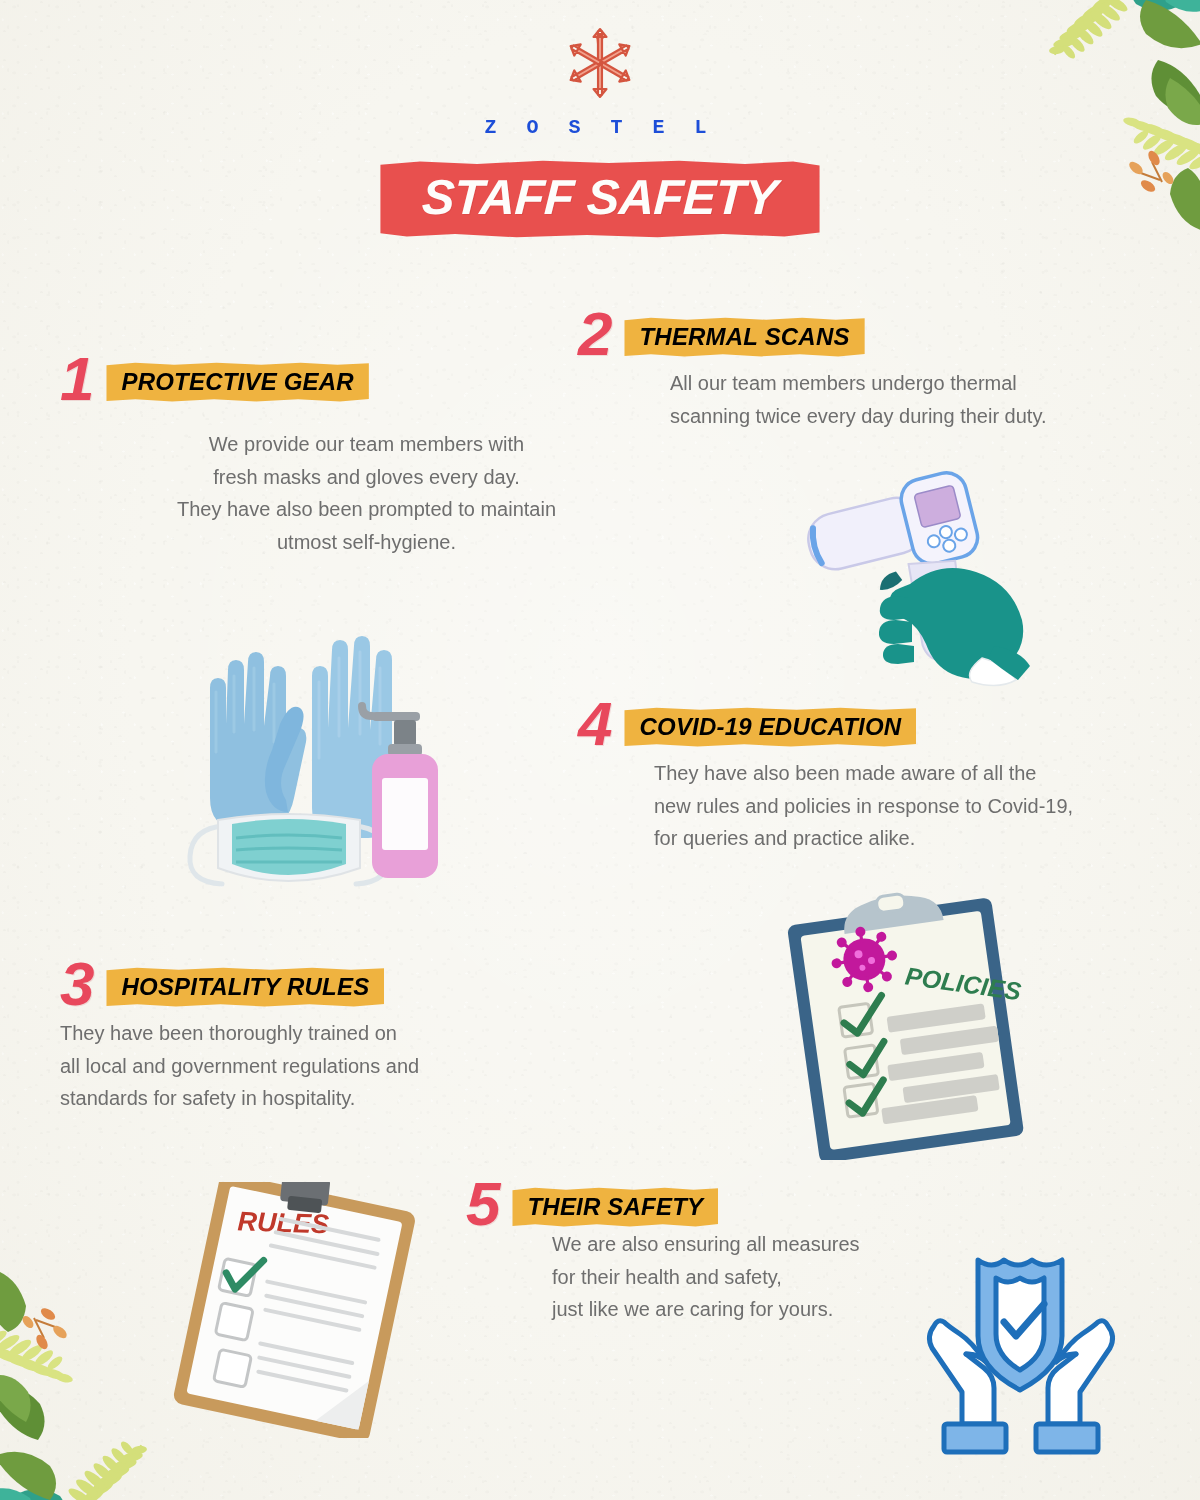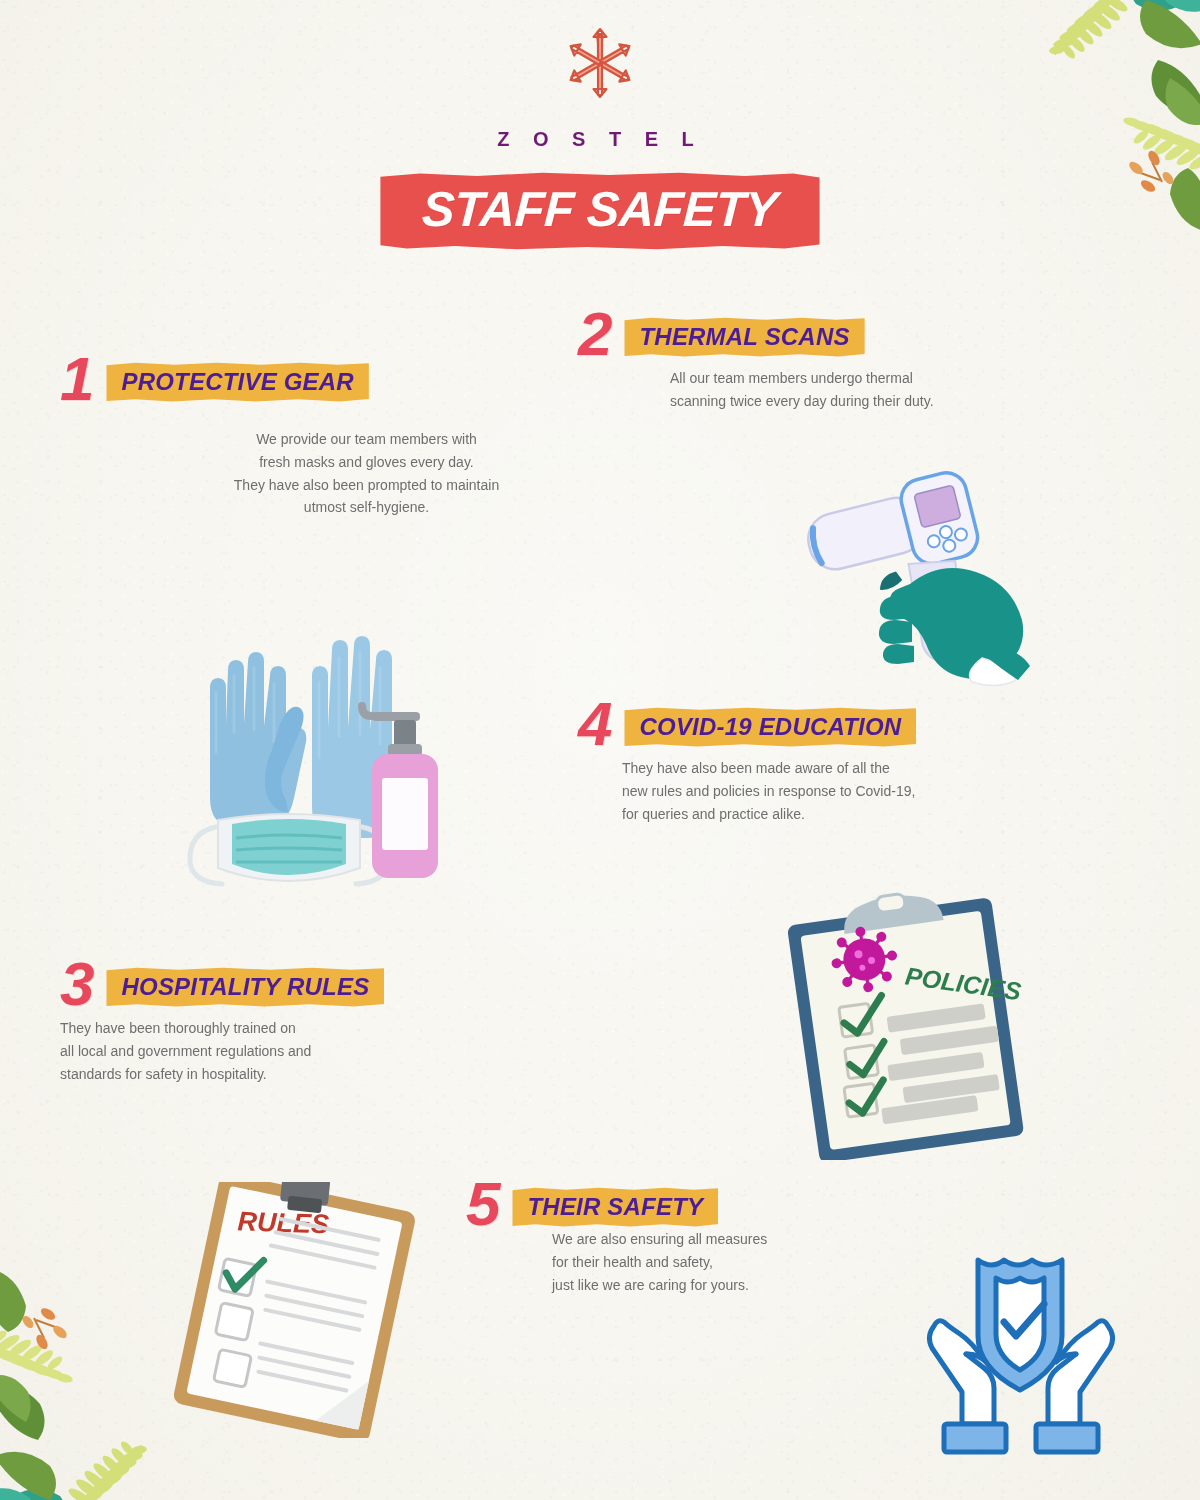--- a/index.html
+++ b/index.html
@@ -39,23 +39,23 @@
 
   
   .foliage{ position:absolute; pointer-events:none; }
   .foliage-tr{ top:-18px; right:-10px; width:190px; height:260px; }
   .foliage-bl{ bottom:-18px; left:-14px; width:190px; height:250px; transform:rotate(180deg); }
 
   
   .header{ position:absolute; top:0; left:0; width:1200px; text-align:center; }
   .logo-mark{ margin:27px auto 0; width:70px; height:72px; }
   .brand-word{
-    margin-top:29px;
+    margin-top:17px;
     font-size:20px; font-weight:700; letter-spacing:9px;
-    color:#701a75; font-family:Liberation Sans, sans-serif;
+    color:#1d4ed8; font-family:Liberation Mono, monospace;
   }
   .title-banner{
     position:relative; display:inline-block; margin-top:21px;
     padding:13px 42px 16px;
     background:#e8504e;
     clip-path:polygon(0% 6%, 9% 2%, 22% 5%, 37% 1%, 52% 4%, 68% 1%, 83% 5%, 94% 2%, 100% 7%,
                       100% 93%, 92% 98%, 78% 95%, 63% 99%, 47% 96%, 31% 99%, 17% 95%, 6% 98%, 0% 94%);
   }
   .title-text{
     font-size:49px; font-weight:700; font-style:italic; color:#fdfdfb;
@@ -76,42 +76,42 @@
     flex:0 0 auto;
   }
   .sec-title-wrap{ position:relative; display:inline-block; margin-top:7px; }
   .sec-title{
     position:relative; display:inline-block;
     padding:7px 15px 8px;
     background:#efb340;
     clip-path:polygon(0% 8%, 11% 2%, 26% 7%, 42% 2%, 59% 7%, 74% 2%, 88% 7%, 100% 3%,
                       100% 92%, 89% 98%, 73% 93%, 57% 98%, 41% 93%, 25% 98%, 11% 93%, 0% 97%);
     font-size:24px; font-weight:700; font-style:italic; letter-spacing:.2px;
-    color:#4c1d95; line-height:1.05;
+    color:#000000; line-height:1.05;
     font-family:"Liberation Sans", sans-serif;
     white-space:nowrap;
   }
   .sec-body{
-    font-size:14px; line-height:1.62; color:#6e6e6e;
+    font-size:20px; line-height:1.62; color:#6e6e6e;
     font-family:"Liberation Sans", sans-serif;
     white-space:pre-line;
   }
 
   
   #section-1{ left:60px;  top:355px; width:540px; }
   #section-1 .sec-num{ margin-right:14px; }
   #section-1 .sec-body{ margin-top:25px; margin-left:73px;text-align:center; }
 
   #section-2{ left:578px; top:310px; width:600px; }
   #section-2 .sec-num{ margin-right:14px; }
   #section-2 .sec-body{ margin-top:9px; margin-left:92px; }
 
   #section-4{ left:578px; top:700px; width:600px; }
   #section-4 .sec-num{ margin-right:14px; }
-  #section-4 .sec-body{ margin-top:9px; margin-left:44px; }
+  #section-4 .sec-body{ margin-top:9px; margin-left:76px; }
 
   #section-3{ left:60px;  top:960px; width:560px; }
   #section-3 .sec-num{ margin-right:14px; }
   #section-3 .sec-body{ margin-top:9px; }
 
   #section-5{ left:466px; top:1180px; width:520px; }
   #section-5 .sec-num{ margin-right:14px; }
   #section-5 .sec-body{ margin-left:86px; }
 
   

